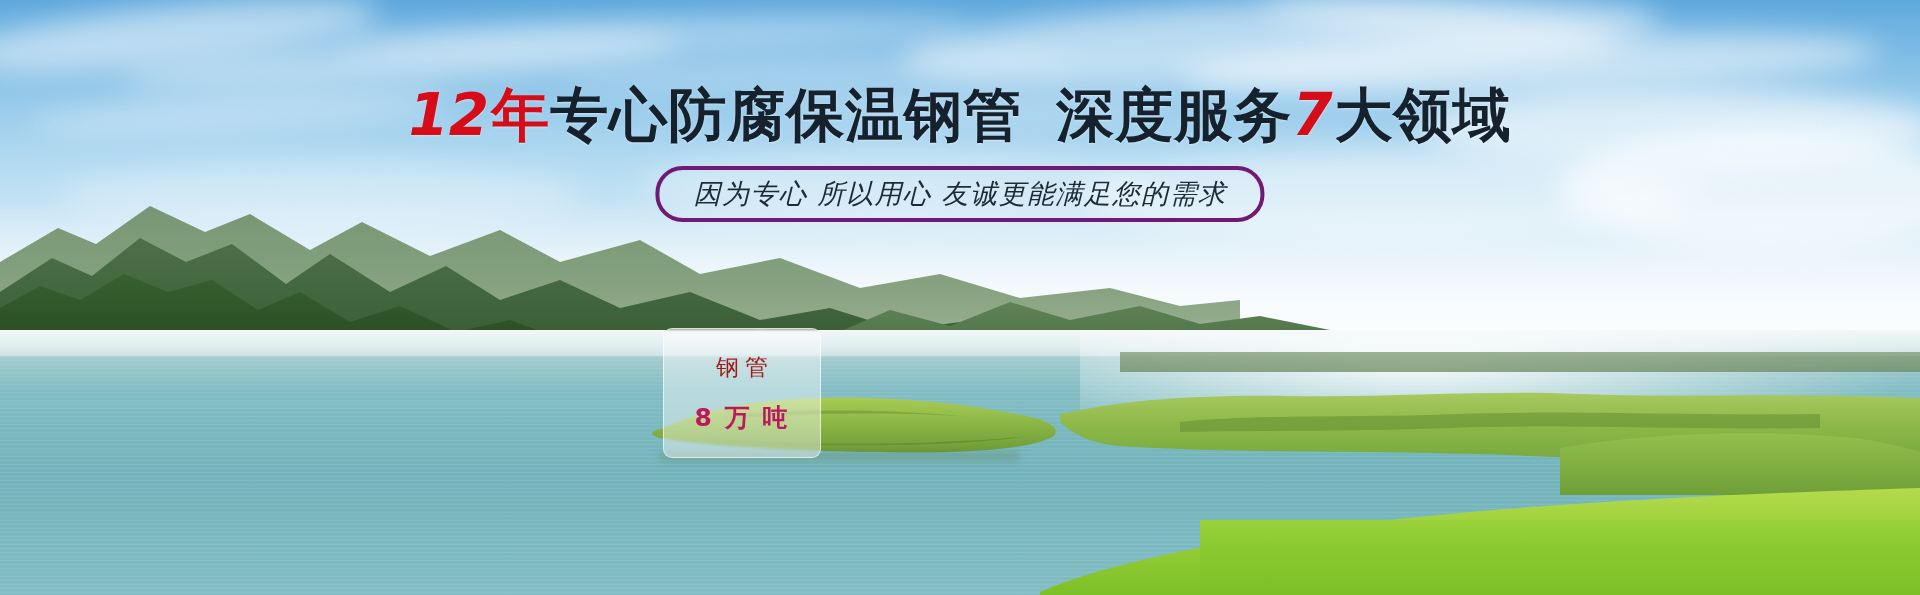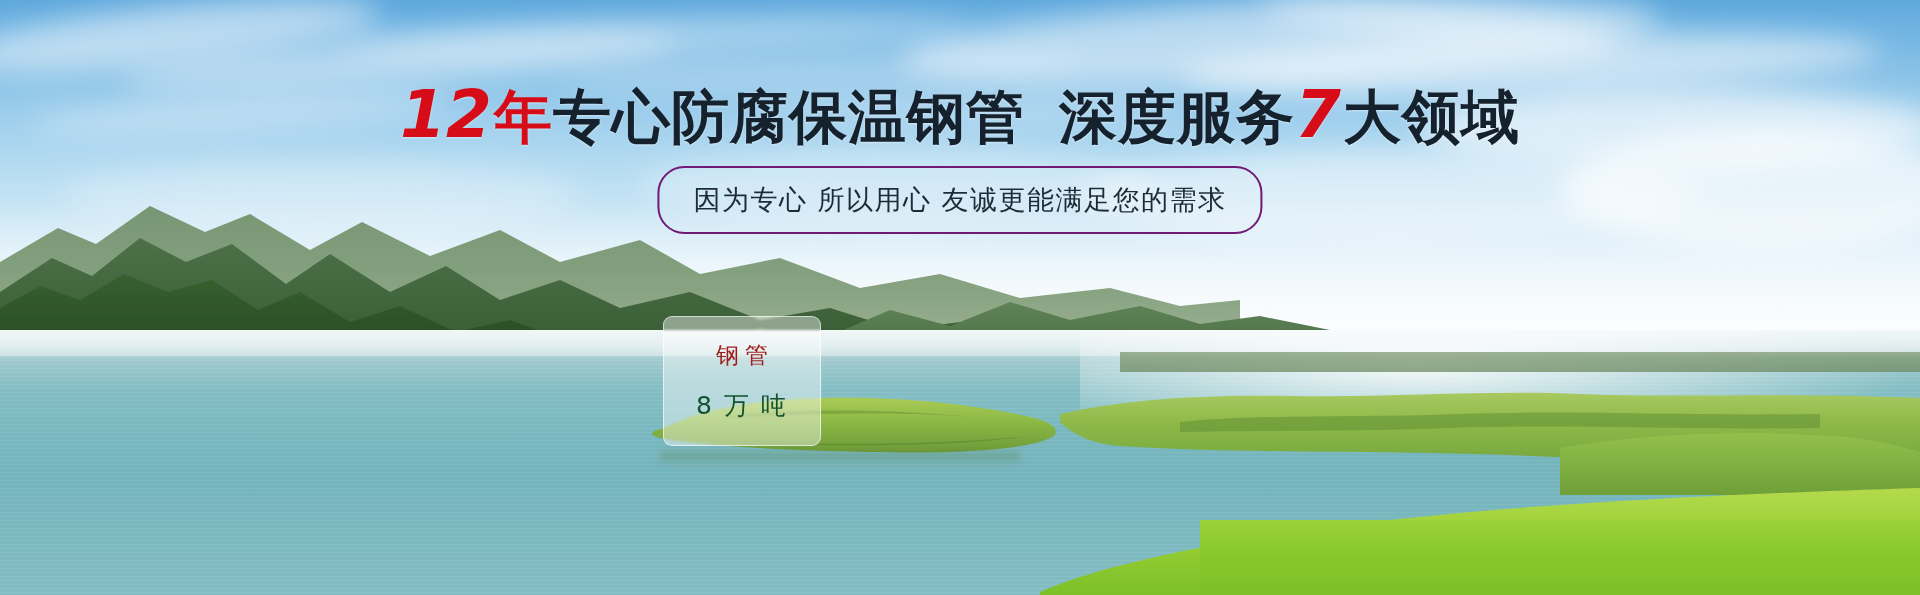--- a/index.html
+++ b/index.html
@@ -133,52 +133,53 @@
     font-family:"DejaVu Sans","Liberation Sans",sans-serif;
     font-weight:bold;
     font-size:58px;
     line-height:62px;
     letter-spacing:1px;
     color:#15222e;
     text-shadow:0 1px 2px rgba(255,255,255,.45);
   }
   .headline .num{
     color:#d60c18;
-    font-size:66px;
+    font-size:58px;
     font-style:italic;
     font-weight:bold;
     letter-spacing:0px;
     padding-right:2px;
   }
   .headline .red{ color:#d60c18; }
   .headline .gap{ display:inline-block; width:34px; }
 
   
   .pill{
     position:absolute; left:50%; top:166px;
     transform:translateX(-50%);
-    height:68px;
+    height:56px;
     padding:0 34px;
     display:flex; align-items:center; justify-content:center;
-    border:2px solid #701a75;
+    border:4px solid #701a75;
     border-radius:27px;
     background:rgba(255,255,255,0.04);
+    font-style:italic;
   }
   .pill-text{
     font-family:"DejaVu Sans","Liberation Sans",sans-serif;
     font-size:27px;
     font-weight:500;
     color:#1d2b36;
     letter-spacing:1.5px;
     white-space:nowrap;
   }
 
   
   .cards{
-    position:absolute; left:631px; top:316px;
+    position:absolute; left:631px; top:328px;
     display:flex;
     gap:22px;
     padding-left:32px;
   }
   .card{
     width:158px;
     height:130px;
     border-radius:9px;
     background:rgba(255,255,255,0.42);
     border:1px solid rgba(255,255,255,0.62);
@@ -193,22 +194,22 @@
     font-size:23px;
     font-weight:500;
     color:#9e1b17;
     letter-spacing:6px;
     text-indent:6px;
     margin-bottom:18px;
   }
   .card-value{
     font-family:"DejaVu Sans","Liberation Sans",sans-serif;
     font-size:25px;
-    font-weight:400;
-    color:#14532d;
+    font-weight:700;
+    color:#be185d;
     letter-spacing:2px;
     white-space:nowrap;
   }
   .card-value sup{ font-size:15px; vertical-align:super; letter-spacing:0; }
 </style>
 </head>
 <body>
 
 <div id="banner">
 

